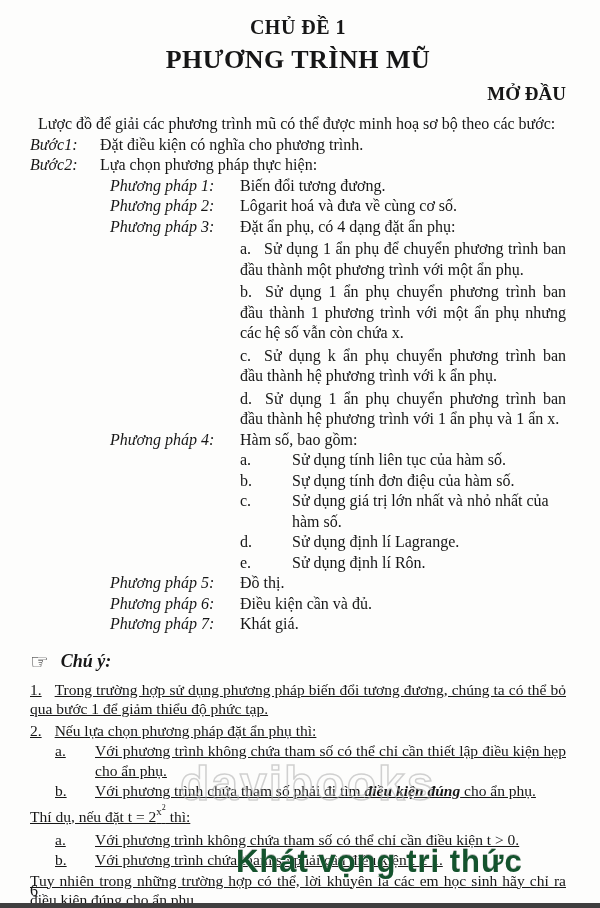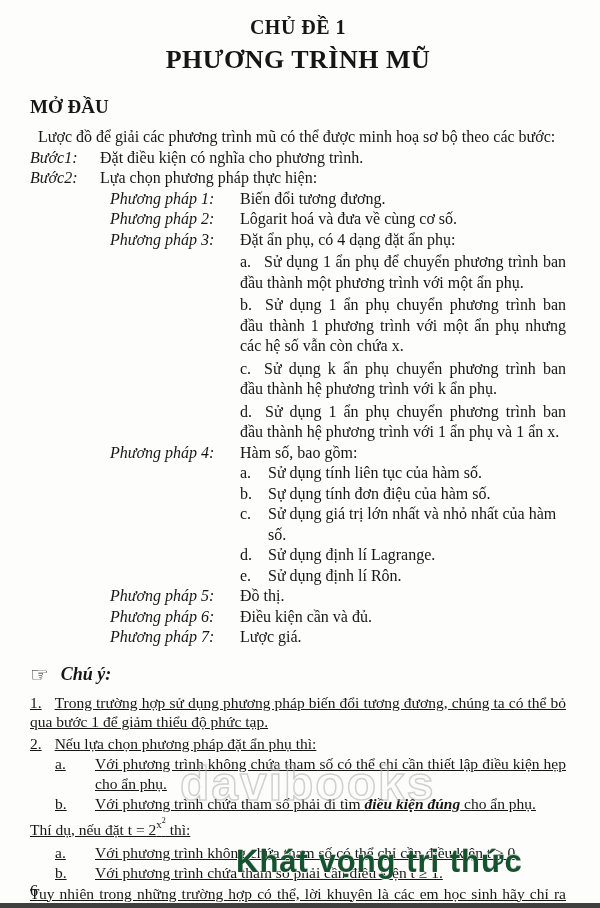--- a/index.html
+++ b/index.html
@@ -10,40 +10,40 @@
     background:#fdfdfc;
     font-family:"Liberation Serif","DejaVu Serif",serif;
     color:#161616;
     overflow:hidden;
   }
   .content { position:relative; z-index:1; padding:6px 34px 0 30px; }
 
   
   .chapter-label { text-align:center; font-weight:bold; font-size:20px; line-height:26px; margin-top:8px; letter-spacing:.5px; }
   .chapter-title { text-align:center; font-weight:bold; font-size:26px; line-height:33px; margin-top:3px; letter-spacing:.5px; }
-  .section-title { text-align:left; font-weight:bold; font-size:19px; line-height:25px; margin-top:18px; margin-bottom:8px; }
+  .section-title { text-align:right; font-weight:bold; font-size:19px; line-height:25px; margin-top:5px; margin-bottom:8px; }
 
   
   .bodytext { font-size:16px; line-height:20.5px; }
   .intro { text-indent:8px; text-align:justify; }
 
   .step-row { display:flex; }
   .step-label { flex:0 0 70px; font-style:italic; }
   .step-text { flex:1; }
 
   .method-row { display:flex; margin-left:80px; }
   .method-label { flex:0 0 130px; font-style:italic; }
   .method-text { flex:1; }
 
   .sub-para { margin-left:210px; text-align:justify; margin-top:2px; }
   .il-letter { margin-right:13px; }
 
   .m4-row { display:flex; margin-left:210px; }
   .m4-letter { flex:0 0 28px; }
-  .m4-text { flex:1; }
+  .m4-text { flex:1;margin-left:24px; }
 
   
   .note-heading { margin-top:14px; margin-bottom:6px; font-size:18px; line-height:24px; }
   .hand-icon { font-family:"DejaVu Sans",sans-serif; font-size:21px; margin-right:12px; vertical-align:-2px; }
   .note-heading-text { font-style:italic; font-weight:bold;text-align:right; }
   .smalltext { font-size:15.5px; line-height:19.5px;text-decoration:underline; }
   .note-para { text-align:justify; margin-top:2px; }
   .note-num { margin-right:13px; }
   .note-sub { display:flex; margin-left:25px; margin-top:1px; }
   .note-sub-letter { flex:0 0 40px; }
@@ -152,21 +152,21 @@
     <div class="bodytext method-row">
       <span class="method-label">Phương pháp 5:</span>
       <span class="method-text">Đồ thị.</span>
     </div>
     <div class="bodytext method-row">
       <span class="method-label">Phương pháp 6:</span>
       <span class="method-text">Điều kiện cần và đủ.</span>
     </div>
     <div class="bodytext method-row">
       <span class="method-label">Phương pháp 7:</span>
-      <span class="method-text">Lược giá.</span>
+      <span class="method-text">Khát giá.</span>
     </div>
 
     <div class="note-heading">
       <span class="hand-icon">☞</span><span class="note-heading-text">Chú ý:</span>
     </div>
 
     <div class="smalltext note-para">
       <span class="note-num">1.</span><span>Trong trường hợp sử dụng phương pháp biến đổi tương đương, chúng ta có thể bỏ qua bước 1 để giảm thiểu độ phức tạp.</span>
     </div>
     <div class="smalltext note-para">

